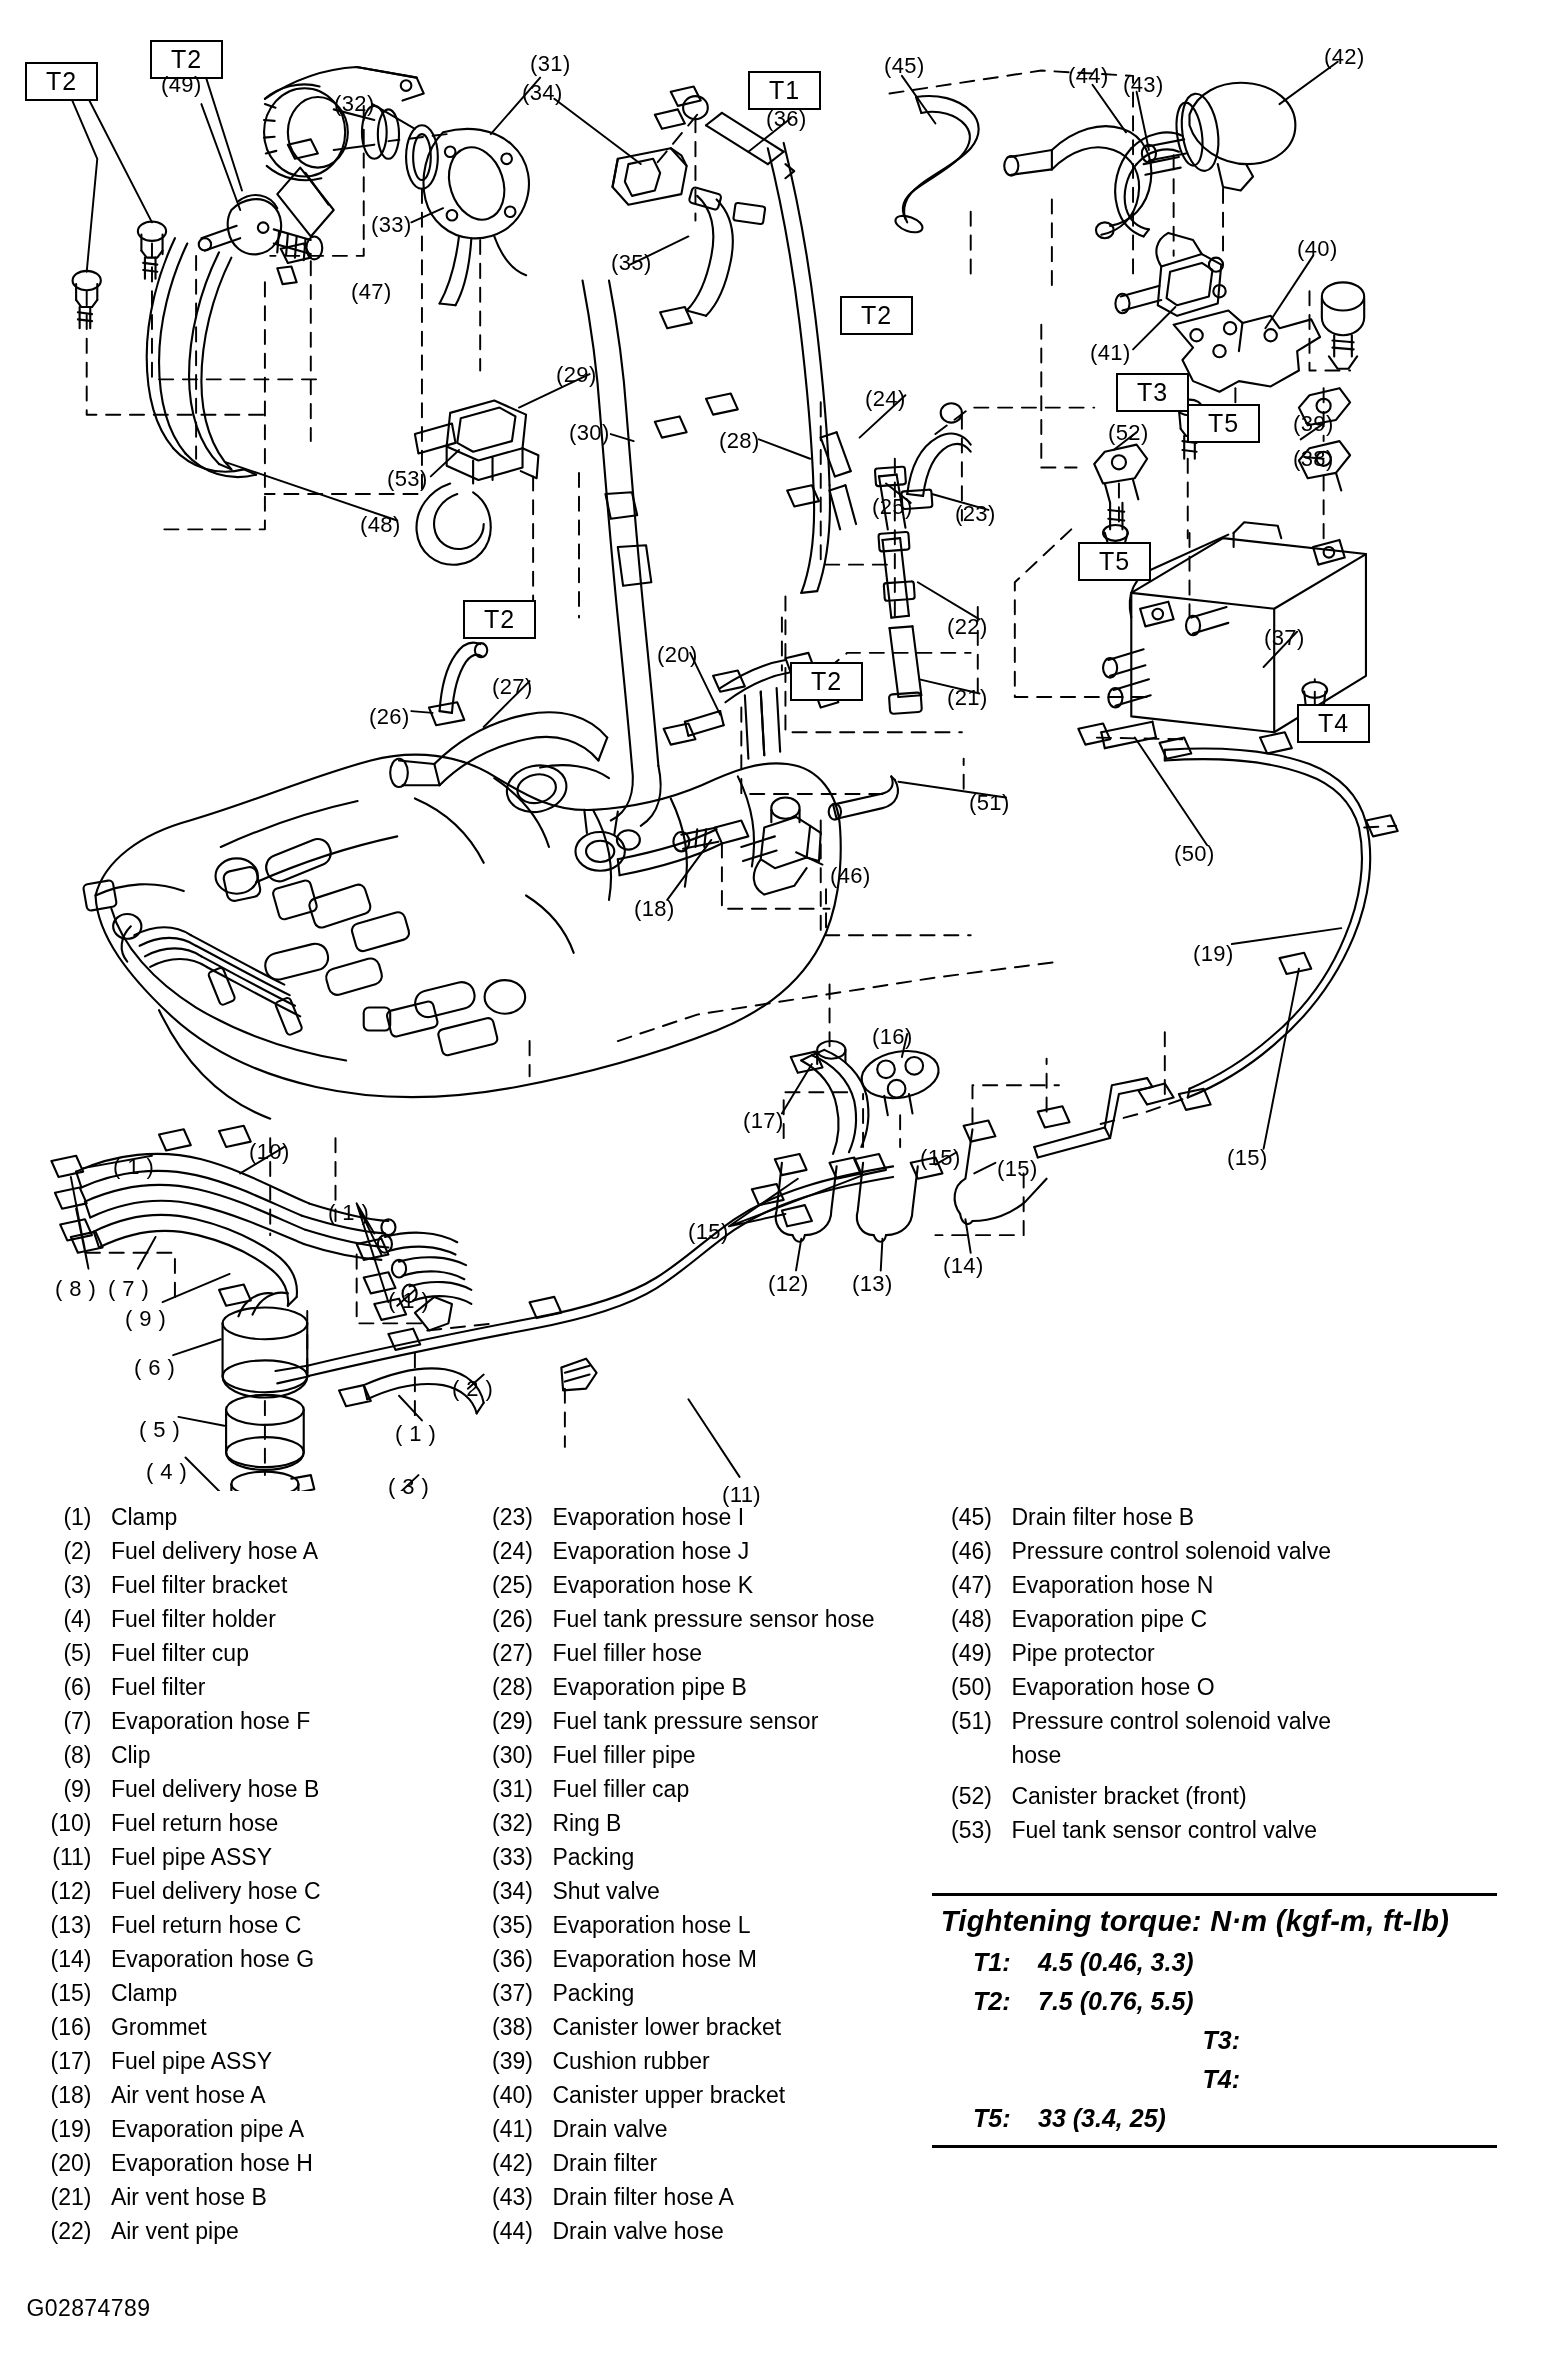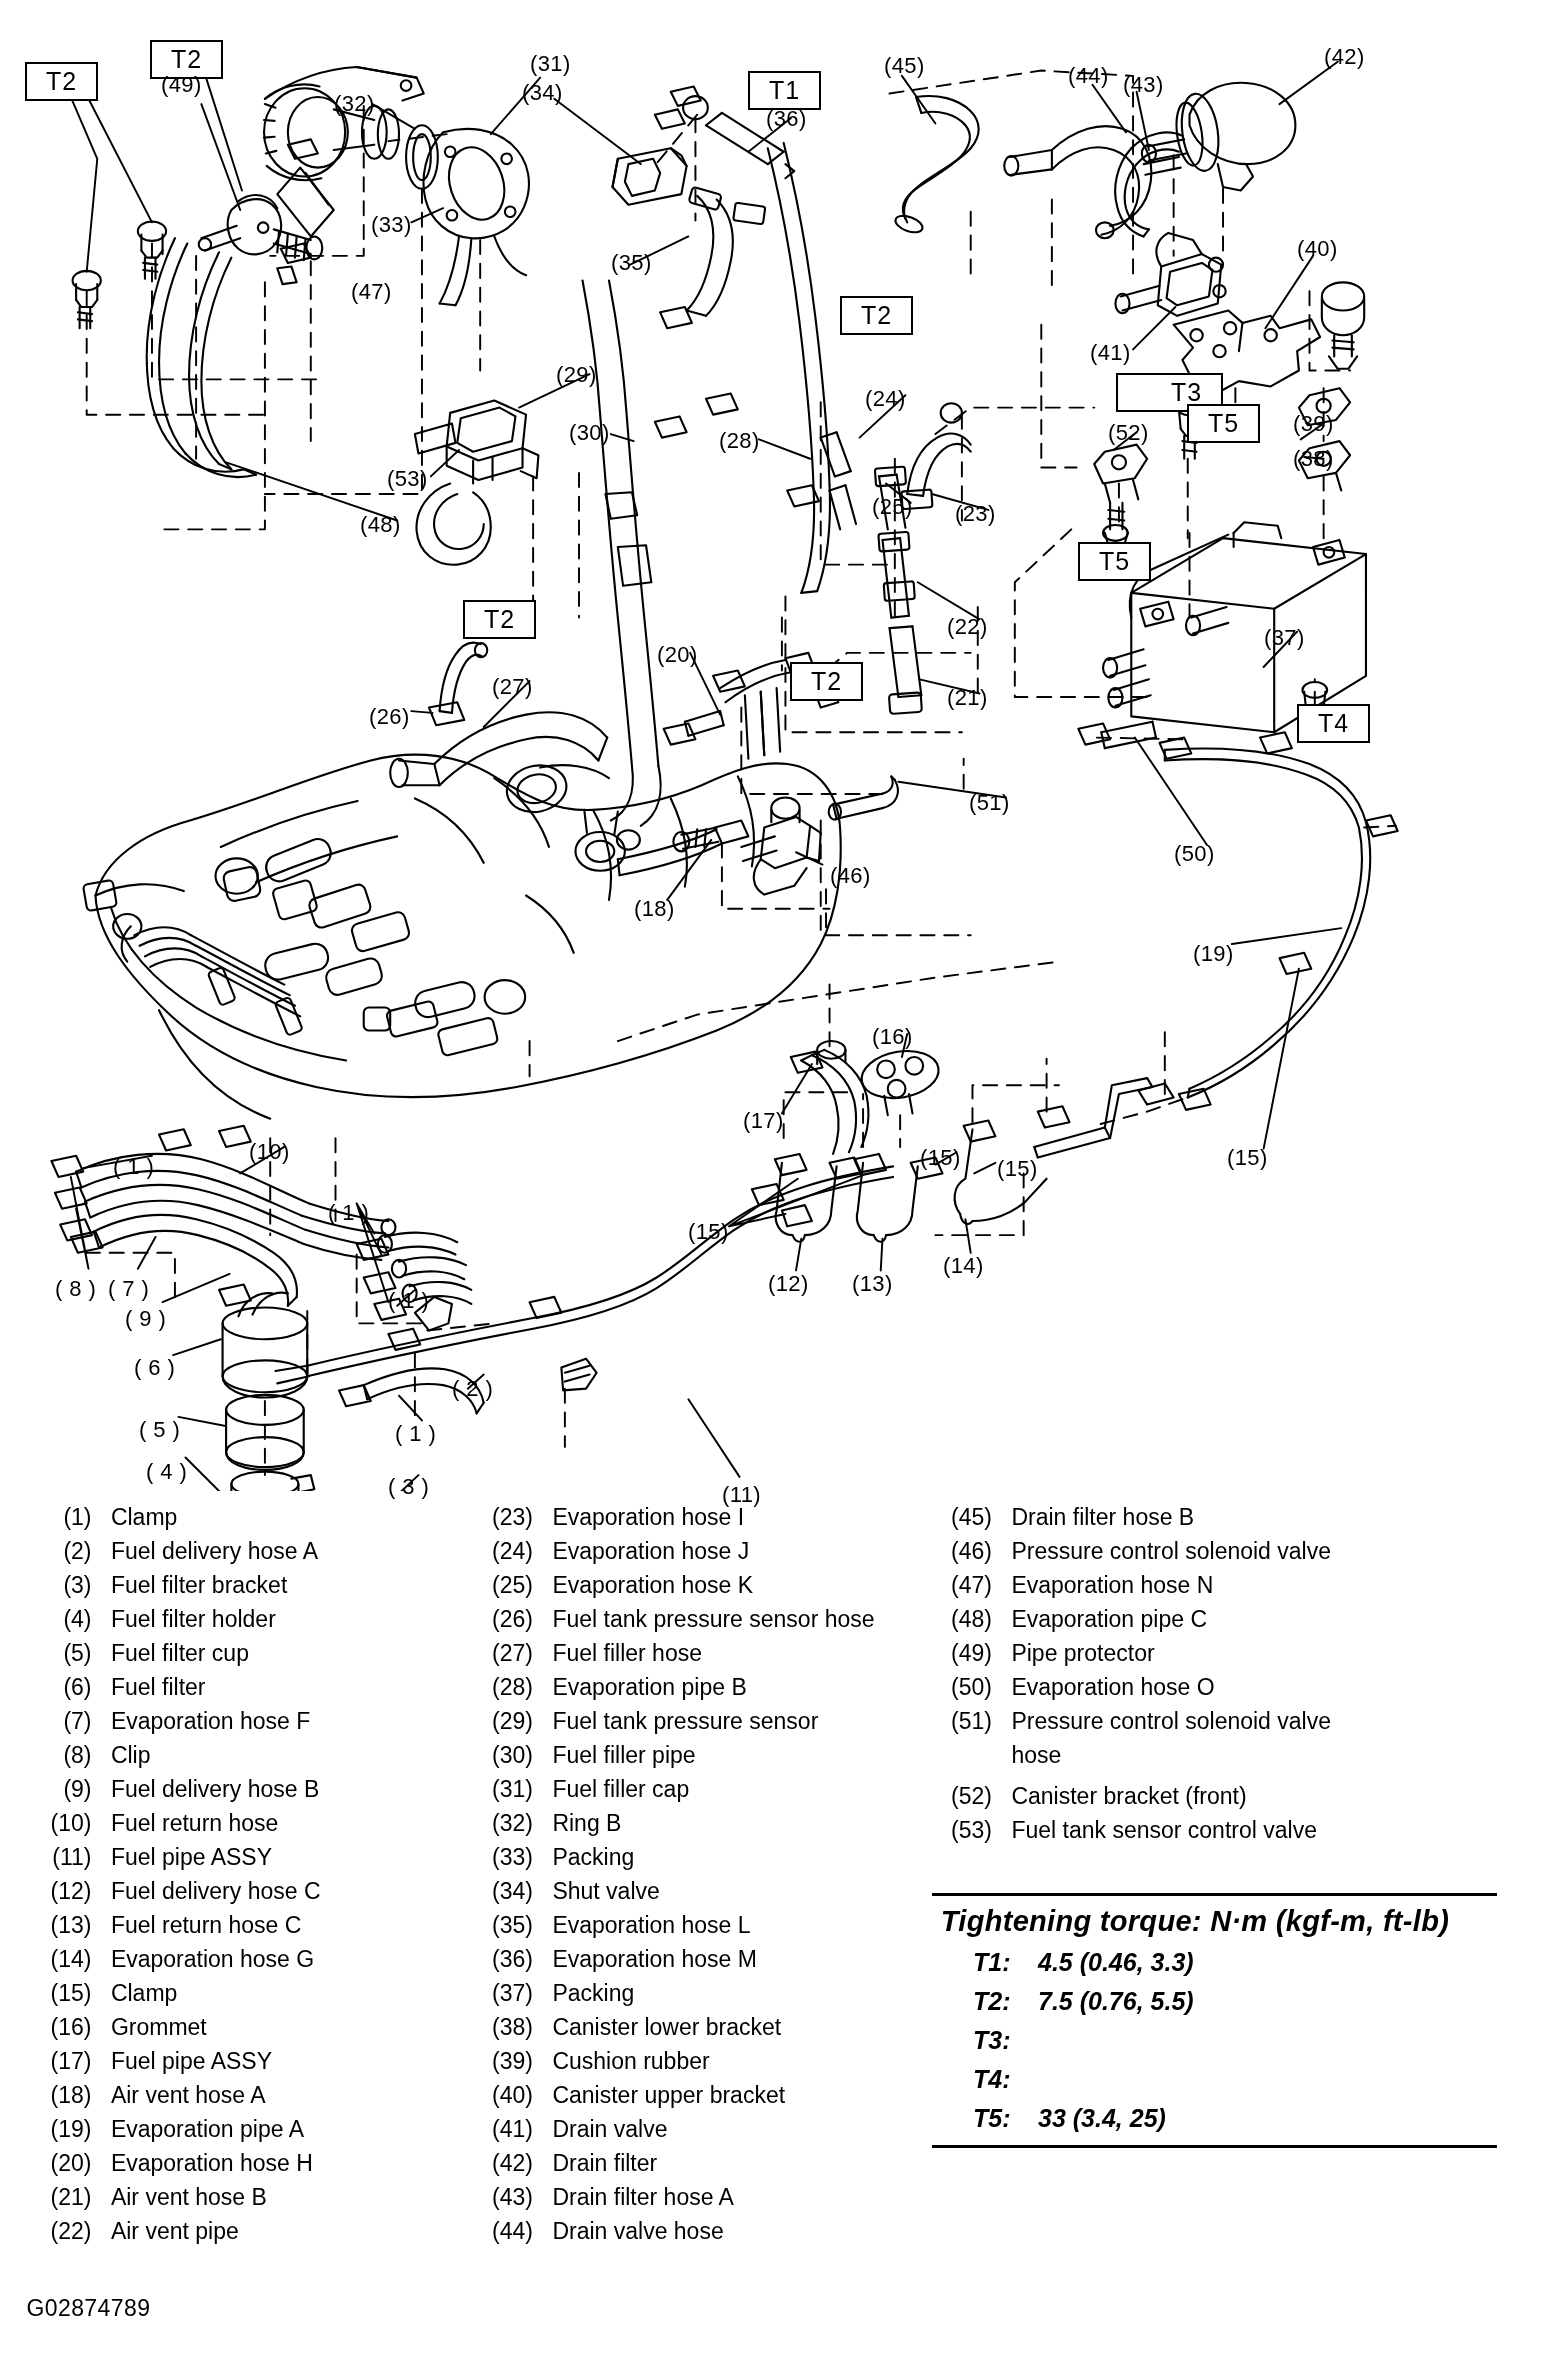--- a/index.html
+++ b/index.html
@@ -104,20 +104,21 @@
     white-space:nowrap;
   }
   #torque .trow{
     font-style:italic;
     font-weight:bold;
     font-size:25px;
     line-height:39px;
     display:flex;
     padding-left:41px;
     white-space:nowrap;
+    justify-content:center;
   }
   #torque .tkey{width:65px;flex:0 0 auto;}
   #torque .tval{flex:1 1 auto;}
   #torque .rule.bottom{margin-top:7px;}
 
   #figcode{
     position:absolute;
     left:26.5px;
     top:2295px;
     font-size:23px;
@@ -826,21 +827,21 @@
           <path d="M474,1672 L402,1740"></path>
           <path d="M838,1674 L780,1586"></path>
         </g>
       </g>
     </svg>
 
     <div class="tbox" style="left:25px;top:62px;">T2</div>
     <div class="tbox" style="left:150px;top:40px;">T2</div>
     <div class="tbox" style="left:728px;top:71px;margin-left:20px;">T1</div>
     <div class="tbox" style="left:840px;top:296px;">T2</div>
-    <div class="tbox" style="left:1116px;top:373px;padding-left:34px;">T3</div>
+    <div class="tbox" style="left:1116px;top:373px;">T3</div>
     <div class="tbox" style="left:1187px;top:404px;">T5</div>
     <div class="tbox" style="left:1078px;top:542px;">T5</div>
     <div class="tbox" style="left:1297px;top:664px;margin-top:40px;">T4</div>
     <div class="tbox" style="left:463px;top:600px;">T2</div>
     <div class="tbox" style="left:790px;top:662px;">T2</div>
 
     <div class="callout" style="left:161px;top:74px;">(49)</div>
     <div class="callout" style="left:530px;top:53px;">(31)</div>
     <div class="callout" style="left:522px;top:82px;">(34)</div>
     <div class="callout" style="left:334px;top:93px;">(32)</div>

